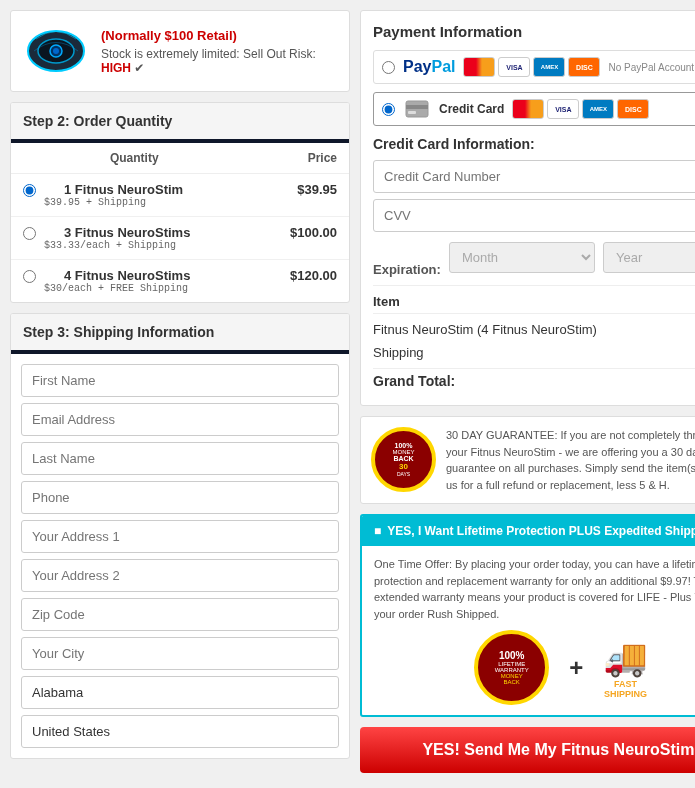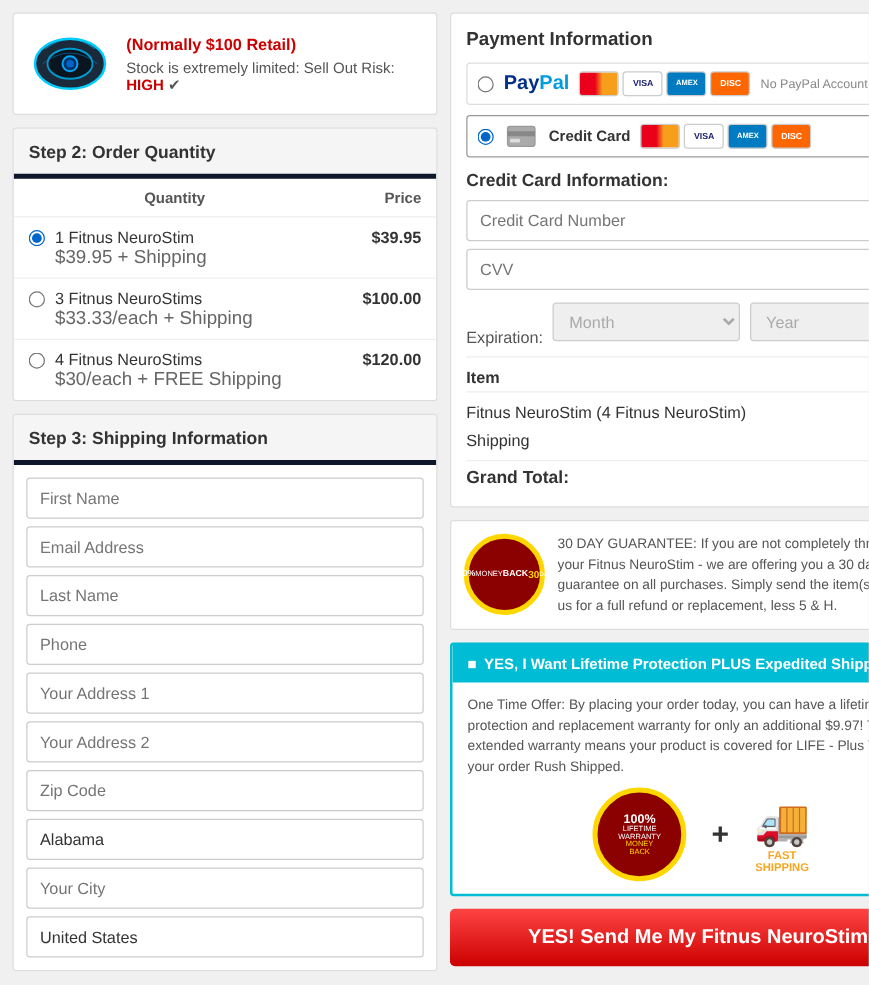--- a/index.html
+++ b/index.html
@@ -23,22 +23,22 @@
     .section-header { background: #f5f5f5; border-bottom: 4px solid #0f172a; padding: 10px 12px; font-weight: bold; font-size: 14px; }
 
     
     .qty-table { width: 100%; border-collapse: collapse; }
     .qty-table thead tr th { padding: 8px 12px; font-weight: bold; color: #555; font-size: 12px; border-bottom: 1px solid #eee; }
     .qty-table thead tr th:last-child { text-align: right; }
     .qty-row td { padding: 8px 12px; border-bottom: 1px solid #f0f0f0; vertical-align: top; }
     .qty-row:last-child td { border-bottom: none; }
     .qty-label { display: flex; align-items: flex-start; gap: 8px; }
     .qty-label input[type=radio] { margin-top: 2px; flex-shrink: 0; }
-    .qty-main-text { font-weight: normal; font-size: 13px; }
-    .qty-sub-text { font-size: 15px; color: #666; }
+    .qty-main-text { font-weight: bold; font-size: 13px; margin-left: 20px; }
+    .qty-sub-text { font-size: 10px; color: #666; font-family: Liberation Mono, monospace; }
     .qty-price { text-align: right; font-weight: bold; }
 
     
     .shipping-form { padding: 10px; display: flex; flex-direction: column; gap: 6px; }
     .form-input { width: 100%; padding: 8px 10px; border: 1px solid #ccc; border-radius: 3px; font-size: 13px; color: #aaa; }
     .form-input.filled { color: #333; background: #fff; }
 
     
     .right-col { flex: 1; display: flex; flex-direction: column; gap: 10px; }
 
@@ -59,21 +59,21 @@
     .card-icon.disc { background: #ff6600; color: #fff; font-size: 7px; }
 
     .cc-icon-wrap { display: flex; align-items: center; justify-content: center; width: 28px; height: 20px; }
 
     .credit-card-label { font-size: 12px; font-weight: bold; }
 
     .cc-info-title { font-weight: bold; font-size: 14px; margin: 10px 0 8px; }
     .cc-input { width: 100%; padding: 8px 10px; border: 1px solid #ccc; border-radius: 3px; font-size: 13px; color: #aaa; margin-bottom: 6px; }
 
     .expiry-row { display: flex; align-items: center; gap: 8px; margin-bottom: 8px; }
-    .expiry-label { font-size: 13px; font-weight: normal; color: #555; white-space: nowrap; margin-top: 24px; }
+    .expiry-label { font-size: 13px; font-weight: bold; color: #555; white-space: nowrap; margin-top: 24px; }
     .expiry-select { padding: 6px 8px; border: 1px solid #ccc; border-radius: 3px; font-size: 13px; color: #aaa; flex: 1; }
 
     .order-summary { border-top: 1px solid #eee; padding-top: 8px; }
     .summary-row { display: flex; justify-content: space-between; padding: 4px 0; font-size: 13px; }
     .summary-header { display: flex; justify-content: space-between; font-weight: bold; font-size: 13px; border-bottom: 1px solid #eee; padding-bottom: 4px; margin-bottom: 4px; }
     .grand-total { font-weight: bold; font-size: 14px; }
 
     
     .guarantee-box { display: flex; gap: 10px; align-items: flex-start; background: #fff; border: 1px solid #ddd; border-radius: 3px; padding: 10px; }
     .guarantee-badge { flex-shrink: 0; }
@@ -178,22 +178,22 @@
     <div class="section-box">
       <div class="section-header">Step 3: Shipping Information</div>
       <div class="shipping-form" id="shipping-fields">
       <input type="text" class="form-input" placeholder="First Name" style="">
           <input type="text" class="form-input" placeholder="Email Address" style="">
           <input type="text" class="form-input" placeholder="Last Name" style="">
           <input type="text" class="form-input" placeholder="Phone" style="">
           <input type="text" class="form-input" placeholder="Your Address 1" style="">
           <input type="text" class="form-input" placeholder="Your Address 2" style="">
           <input type="text" class="form-input" placeholder="Zip Code" style="">
+          <input type="text" class="form-input" placeholder="Your City" style="">
           <input type="text" class="form-input filled" placeholder="Alabama" value="Alabama" style="">
-          <input type="text" class="form-input" placeholder="Your City" style="">
           <input type="text" class="form-input filled" placeholder="United States" value="United States" style="">
         </div>
     </div>
   </div>
 
   <div class="right-col">
     <div class="payment-box">
       <div class="payment-title">Payment Information</div>
 
       
@@ -261,21 +261,21 @@
           </div>
         <div class="summary-row" style="border-top:1px solid #eee;margin-top:4px;padding-top:4px;">
           <span class="grand-total">Grand Total:</span>
 
         </div>
       </div>
     </div>
 
     <div class="guarantee-box">
       <div class="guarantee-badge">
-        <div style="width:65px;height:65px;border-radius:50%;background:#8b0000;border:4px solid #ffd700;display:flex;align-items:center;justify-content:center;color:#fff;text-align:center;">
+        <div style="width:65px;height:65px;border-radius:50%;background:#8b0000;border:4px solid #ffd700;display:flex;flex-direction:column;align-items:center;justify-content:center;color:#fff;text-align:center;">
           <div style="font-size:7px;font-weight:bold;">100%</div>
           <div style="font-size:6px;">MONEY</div>
           <div style="font-size:7px;font-weight:bold;">BACK</div>
           <div style="font-size:8px;font-weight:bold;color:#ffd700;">30</div>
           <div style="font-size:5px;">DAYS</div>
         </div>
       </div>
       <div class="guarantee-text">30 DAY GUARANTEE: If you are not completely thrilled with your Fitnus NeuroStim - we are offering you a 30 day guarantee on all purchases. Simply send the item(s) back to us for a full refund or replacement, less 5 &amp; H.</div>
     </div>
 

